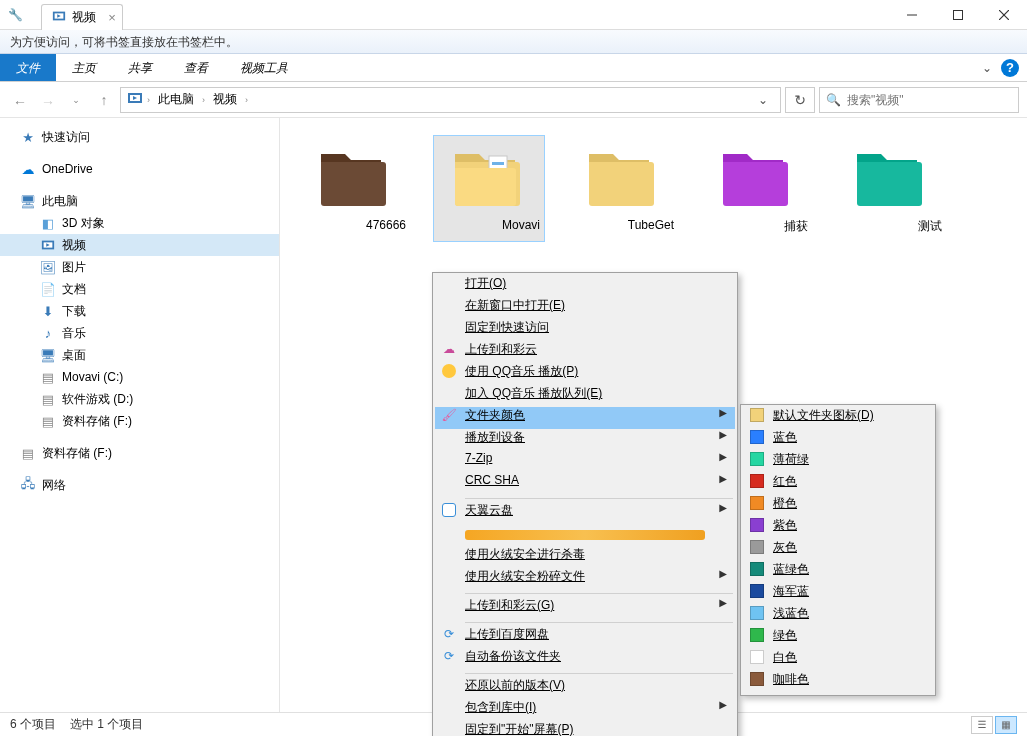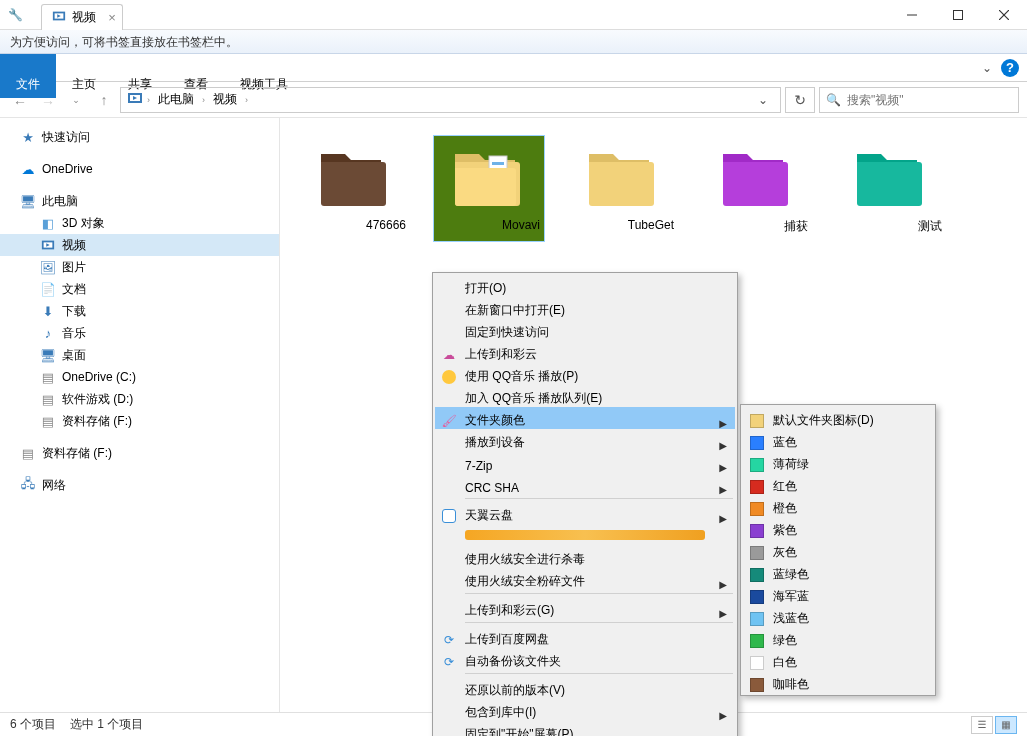--- a/index.html
+++ b/index.html
@@ -8,21 +8,21 @@
 .titlebar { height: 30px; display: flex; align-items: center; border-bottom: 1px solid #ddd; }
 .titlebar .left { display: flex; align-items: center; gap: 4px; padding-left: 8px; }
 .titlebar .tab { display: flex; align-items: center; gap: 6px; padding: 5px 26px 5px 10px; background: #fff; border: 1px solid #ccc; border-bottom: none; border-radius: 3px 3px 0 0; margin-left: 18px; position: relative; height: 26px; top: 2px;}
 .titlebar .tab .close { position: absolute; right: 6px; color: #888; font-size: 13px; cursor: pointer; }
 .titlebar .controls { margin-left: auto; display: flex; }
 .titlebar .controls .btn { width: 46px; height: 30px; display: flex; align-items: center; justify-content: center; font-size: 12px; cursor: pointer; }
 
 .bookmarkbar { height: 24px; background: linear-gradient(#f8fbfe,#eaf1fa); border-bottom: 1px solid #c8d6e8; color: #333; padding: 4px 10px; font-size: 12px; }
 
 .ribbon-tabs { height: 28px; display: flex; align-items: stretch; border-bottom: 1px solid #d0d0d0; }
-.ribbon-tabs .tab { padding: 22px 16px; cursor: pointer; color: #000; }
+.ribbon-tabs .tab { padding: 6px 16px; cursor: pointer; color: #000; font-style: italic; }
 .ribbon-tabs .tab.file { background: #1979ca; color: #fff; }
 .ribbon-tabs .right { margin-left: auto; display: flex; align-items: center; gap: 2px; padding-right: 8px; }
 .ribbon-tabs .right .chev { width: 24px; text-align: center; color: #555; cursor: pointer; }
 .ribbon-tabs .right .help { width: 18px; height: 18px; border-radius: 50%; background: #0078d7; color: #fff; font-weight: bold; text-align: center; line-height: 18px; cursor: pointer; font-size: 13px;}
 
 .addressbar { height: 36px; display: flex; align-items: center; padding: 4px 8px; gap: 4px; border-bottom: 1px solid #e5e5e5; }
 .addressbar .navbtn { width: 24px; height: 24px; display: flex; align-items: center; justify-content: center; color: #888; cursor: pointer; font-size: 14px; }
 .addressbar .path { flex: 1; height: 26px; border: 1px solid #ccc; display: flex; align-items: center; padding: 0 6px; gap: 4px; }
 .addressbar .path .crumb { padding: 2px 4px; cursor: pointer; }
 .addressbar .path .sep { color: #888; font-size: 9px; }
@@ -34,31 +34,31 @@
 .body { display: flex; height: calc(100% - 30px - 24px - 28px - 36px - 24px); }
 .sidebar { width: 280px; border-right: 1px solid #e5e5e5; padding: 8px 0; overflow: auto; }
 .sidebar .item { display: flex; align-items: center; gap: 6px; padding: 4px 8px 4px 20px; cursor: pointer; height: 22px; }
 .sidebar .item.indent1 { padding-left: 40px; }
 .sidebar .item.sel { background: #d4e8f7; }
 .sidebar .icon { width: 16px; height: 16px; display: inline-flex; align-items: center; justify-content: center; font-size: 13px; }
 .sidebar .spacer { height: 10px; }
 
 .content { flex: 1; position: relative; padding: 18px 20px; display: flex; flex-wrap: wrap; align-content: flex-start; gap: 8px 24px; }
 .folder { width: 110px; text-align: right; cursor: pointer; padding: 6px 4px; }
-.folder.sel { background: #4d7c0f; outline: 1px solid #99d1ff; }
+.folder.sel { background: #e5e5e5; outline: 1px solid #99d1ff; }
 .folder .ficon { width: 80px; height: 70px; margin: 0 auto 6px; position: relative; }
 .folder .label { font-size: 12px; word-break: break-all; }
 
 .statusbar { height: 24px; border-top: 1px solid #e0e0e0; display: flex; align-items: center; padding: 0 10px; font-size: 12px; color: #333; gap: 14px; }
 .statusbar .viewbtns { margin-left: auto; display: flex; gap: 2px; }
 .statusbar .viewbtns .vb { width: 22px; height: 18px; border: 1px solid #ccc; cursor: pointer; display:flex; align-items:center; justify-content:center; font-size:10px; color:#666;}
 .statusbar .viewbtns .vb.active { background: #cce8ff; border-color: #6bb6f0;}
 
 .ctxmenu { position: absolute; background: #f0f0f0; border: 1px solid #a0a0a0; box-shadow: 3px 3px 6px rgba(0,0,0,.25); z-index: 100; font-size: 12px; padding: 2px; }
-.ctxmenu .citem { display: flex; align-items: flex-end; height: 22px; padding: 0 30px 0 30px; position: relative; cursor: pointer; white-space: nowrap; }
+.ctxmenu .citem { display: flex; align-items: flex-start; height: 22px; padding: 0 30px 0 30px; position: relative; cursor: pointer; white-space: nowrap; text-decoration: underline; }
 .ctxmenu .citem.hi { background: #91c9f7; }
 .ctxmenu .citem .cicon { position: absolute; left: 6px; width: 16px; height: 16px; display: flex; align-items: center; justify-content: center; font-size: 12px; }
 .ctxmenu .citem .arrow { position: absolute; right: 8px; color: #333; font-size: 10px; }
 .ctxmenu .sep { height: 1px; background: #d0d0d0; margin: 3px 2px 3px 30px; }
 .ctxmenu.main { left: 432px; top: 272px; width: 306px; }
 .ctxmenu.sub { left: 740px; top: 404px; width: 196px; }
 .ctxmenu .redact { height: 10px; background: linear-gradient(90deg,#f5a623,#f8c050,#f0a020); border-radius: 3px; margin: 6px 30px; }
 
 .swatch { width: 14px; height: 14px; border: 1px solid rgba(0,0,0,0.2); }
 </style>
@@ -188,21 +188,21 @@
     <div class="item indent1">
         <span class="icon" style="color:#3a7bb8;">♪</span>
         <span>音乐</span>
       </div>
     <div class="item indent1">
         <span class="icon" style="color:#3a7bb8;">🖥</span>
         <span>桌面</span>
       </div>
     <div class="item indent1">
         <span class="icon" style="color:#888;">▤</span>
-        <span>OneDrive (C:)</span>
+        <span>Movavi (C:)</span>
       </div>
     <div class="item indent1">
         <span class="icon" style="color:#888;">▤</span>
         <span>软件游戏 (D:)</span>
       </div>
     <div class="item indent1">
         <span class="icon" style="color:#888;">▤</span>
         <span>资料存储 (F:)</span>
       </div>
     <div class="spacer"></div>

